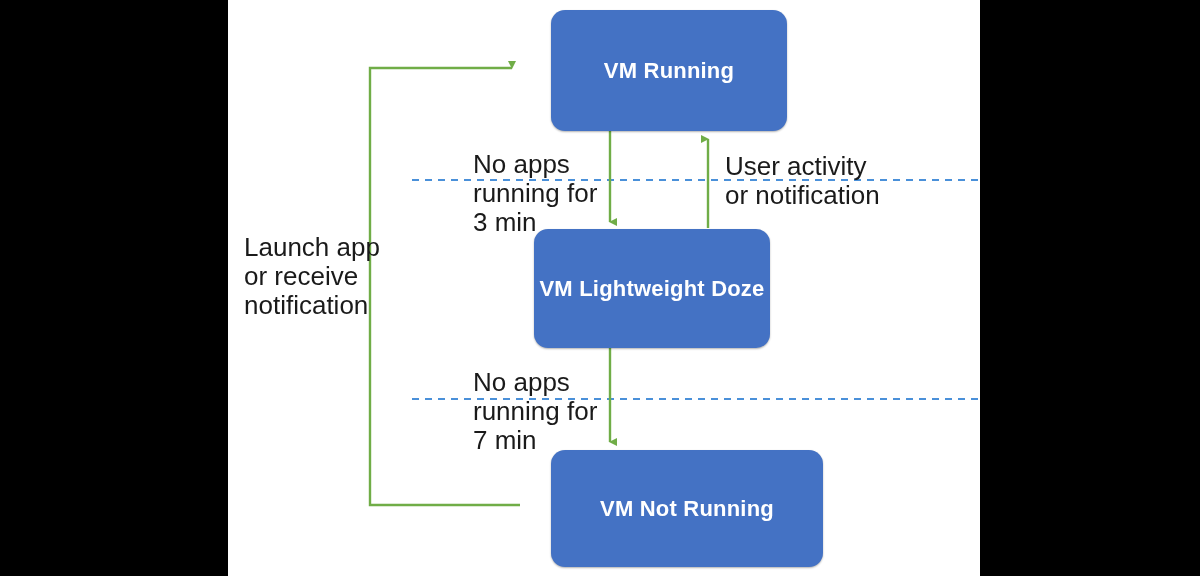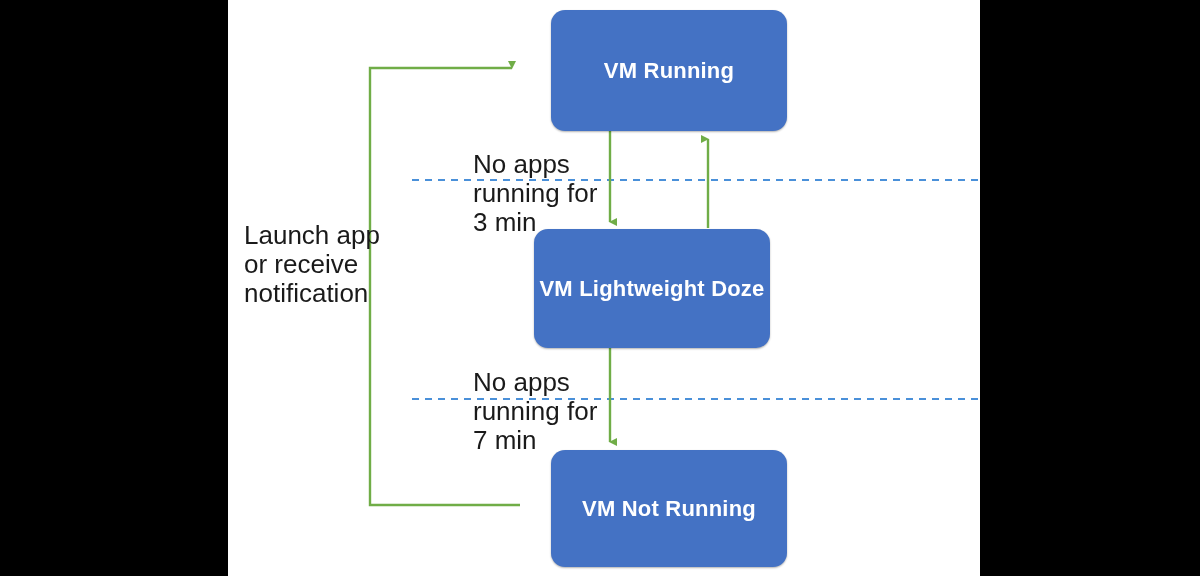--- a/index.html
+++ b/index.html
@@ -48,34 +48,34 @@
   .state-box .state-label {
     color: #FFFFFF;
     font-size: 22px;
     font-weight: bold;
     letter-spacing: 0.2px;
     text-align: center;
     white-space: nowrap;
   }
   #box-running   { left: 323px; top: 10px;  width: 236px; height: 121px; }
   #box-doze      { left: 306px; top: 229px; width: 236px; height: 119px; }
-  #box-notrunning{ left: 323px; top: 450px; width: 236px; height: 117px; }
+  #box-notrunning{ left: 323px; top: 450px; width: 272px; height: 117px; }
 
   
   .edge-label {
     position: absolute;
     color: #1A1A1A;
     font-size: 26px;
     line-height: 29px;
     white-space: pre-line;
     text-align: left;
   }
   #label-no-apps-3  { left: 245px; top: 150px; width: 170px; }
   #label-user-act   { left: 497px; top: 152px; width: 200px; }
-  #label-launch-app { left: 16px;  top: 221px; width: 170px; }
+  #label-launch-app { left: 16px;  top: 233px; width: 170px; }
   #label-no-apps-7  { left: 245px; top: 368px; width: 170px; }
 </style>
 </head>
 <body>
 
 <div id="stage">
   <div id="canvas">
 
     <svg id="wires" viewBox="0 0 752 576">
       <defs>
@@ -111,20 +111,22 @@
     </div>
 
     <div class="state-box" id="box-notrunning">
       <span class="state-label">VM Not Running</span>
     </div>
 
     <div class="edge-label" id="label-no-apps-3">No apps
 running for
 3 min</div>
 
+    <div class="edge-label" id="label-user-act">User activity
+or notification</div>
 
     <div class="edge-label" id="label-no-apps-7">No apps
 running for
 7 min</div>
 
     <div class="edge-label" id="label-launch-app">Launch app
 or receive
 notification</div>
 
   </div>

